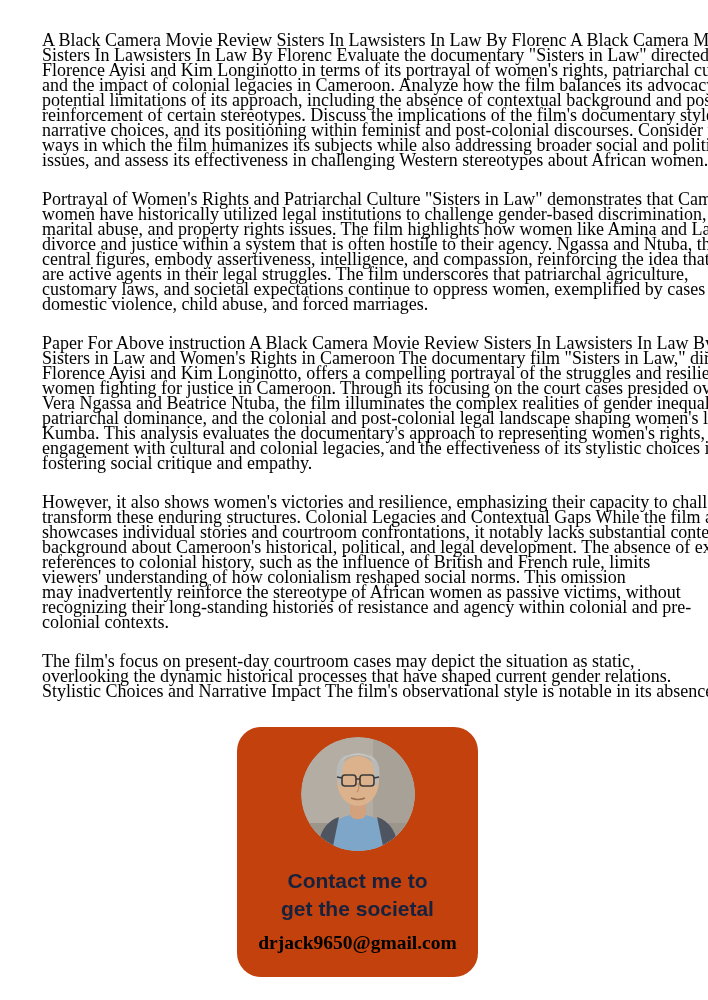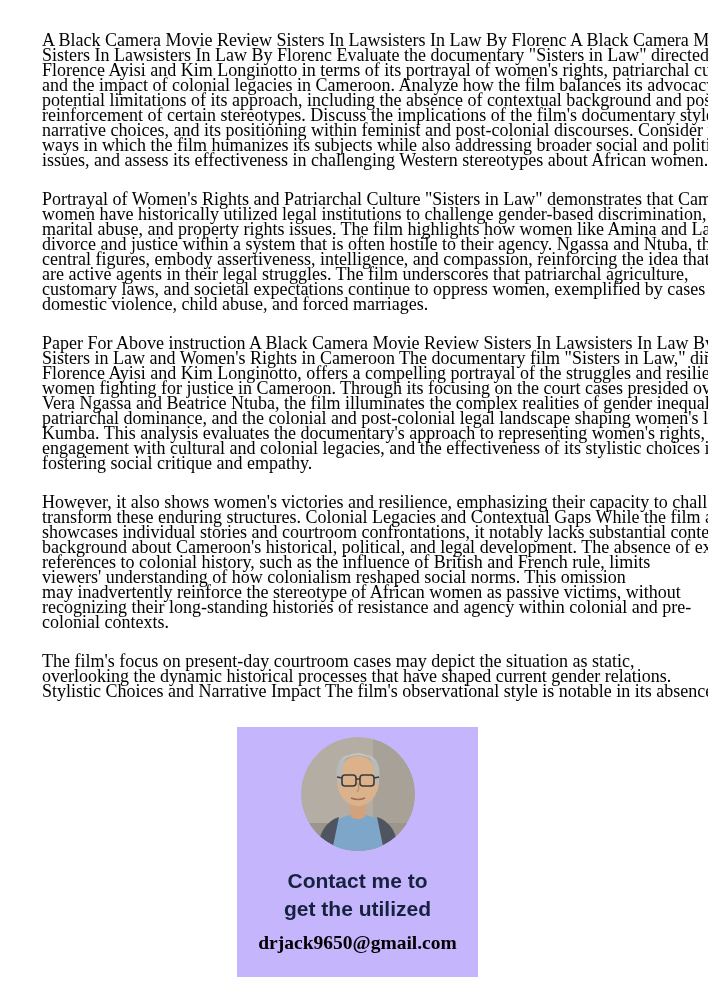--- a/index.html
+++ b/index.html
@@ -99,21 +99,21 @@
 references to colonial history, such as the influence of British and French rule, limits
 viewers' understanding of how colonialism reshaped social norms. This omission
 may inadvertently reinforce the stereotype of African women as passive victims, without
 recognizing their long-standing histories of resistance and agency within colonial and pre-
 colonial contexts.</p>
     <p class="para">The film's focus on present-day courtroom cases may depict the situation as static,
 overlooking the dynamic historical processes that have shaped current gender relations.
 Stylistic Choices and Narrative Impact The film's observational style is notable in its absence of a</p>
   </div>
 
-  <div class="overlay-card" style="background: #c4b5fd;">
+  <div class="overlay-card" style="background: #c2410c; border-radius: 24px;">
     <div class="avatar">
       <svg viewBox="0 0 114 114" width="114" height="114">
         <defs>
           <clipPath id="avclip">
               <circle cx="57" cy="57" r="57"></circle>
             </clipPath>
         </defs>
         <g clip-path="url(#avclip)">
           <rect width="114" height="114" fill="#b3ada3"></rect>
           <rect x="72" width="42" height="114" fill="#a7a198"></rect>
@@ -131,18 +131,18 @@
           <rect x="41" y="38" width="14" height="11" rx="3" fill="none" stroke="#3a3a3a" stroke-width="1.6"></rect>
           <rect x="59" y="38" width="14" height="11" rx="3" fill="none" stroke="#3a3a3a" stroke-width="1.6"></rect>
           <line x1="55" y1="42" x2="59" y2="42" stroke="#3a3a3a" stroke-width="1.6"></line>
           <line x1="41" y1="41" x2="36" y2="40" stroke="#3a3a3a" stroke-width="1.4"></line>
           <line x1="73" y1="41" x2="78" y2="40" stroke="#3a3a3a" stroke-width="1.4"></line>
         </g>
       </svg>
     </div>
     <div class="contact-text" style="color: rgb(22, 33, 62);">
       <div>Contact me to</div>
-      <div>get the utilized</div>
+      <div>get the societal</div>
     </div>
     <div class="contact-email" style="color: rgb(0, 0, 0);">drjack9650@gmail.com</div>
   </div>
 
 </div>
 
 </body></html>

